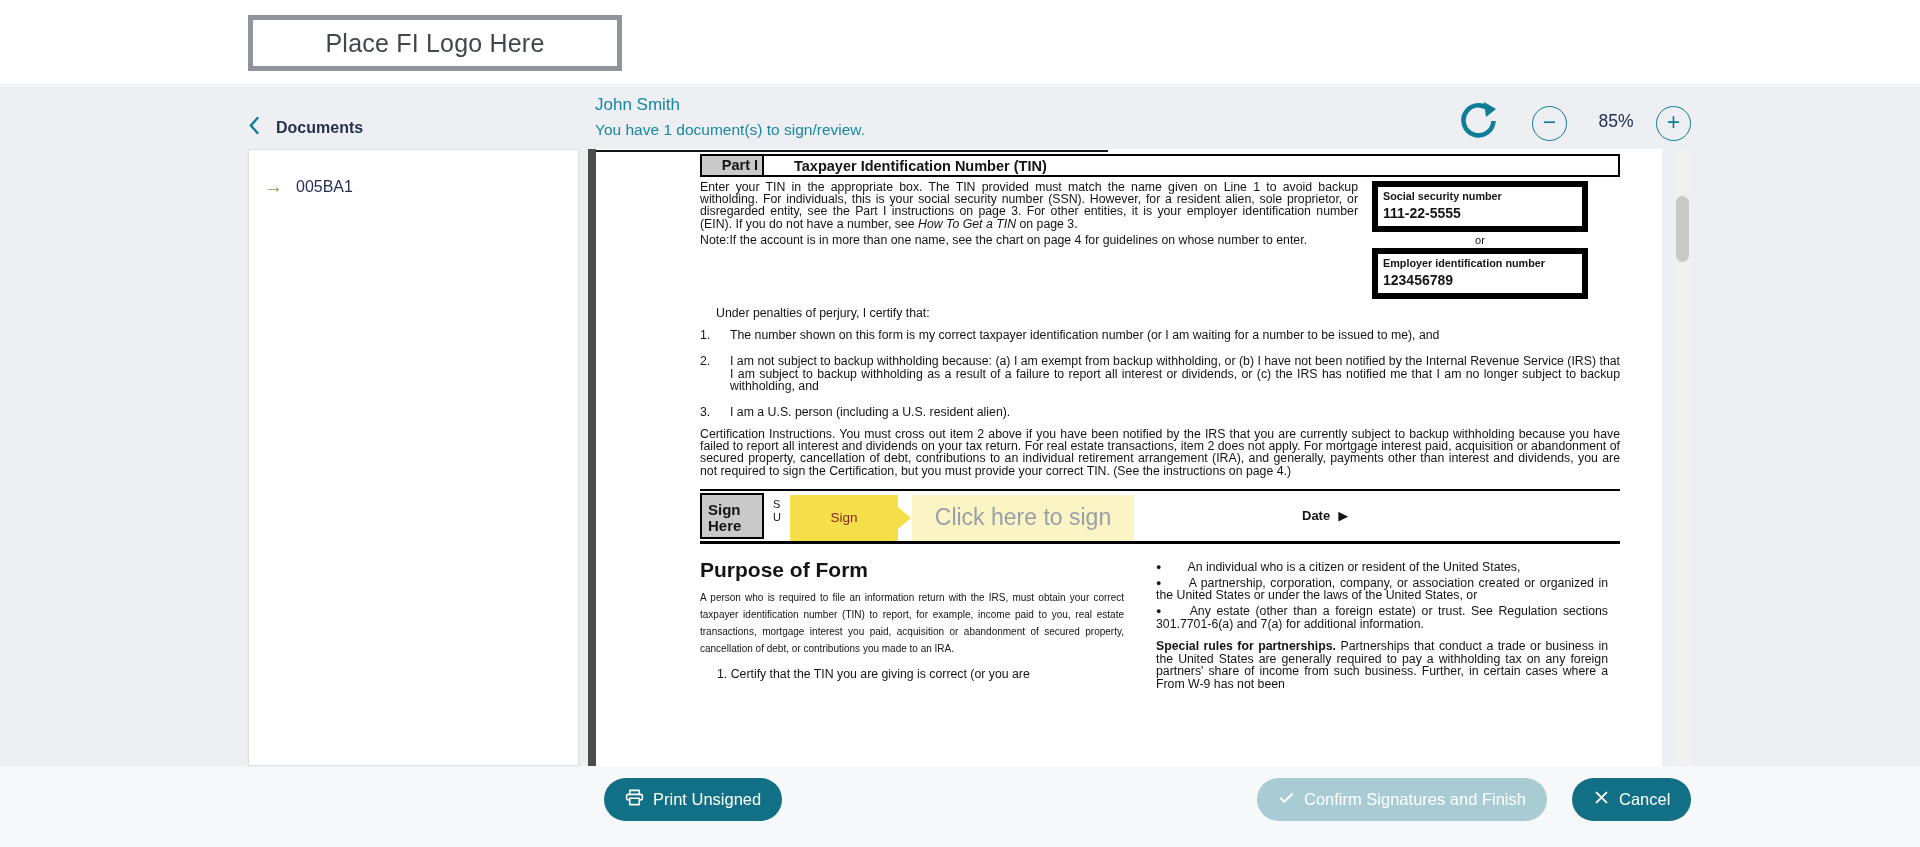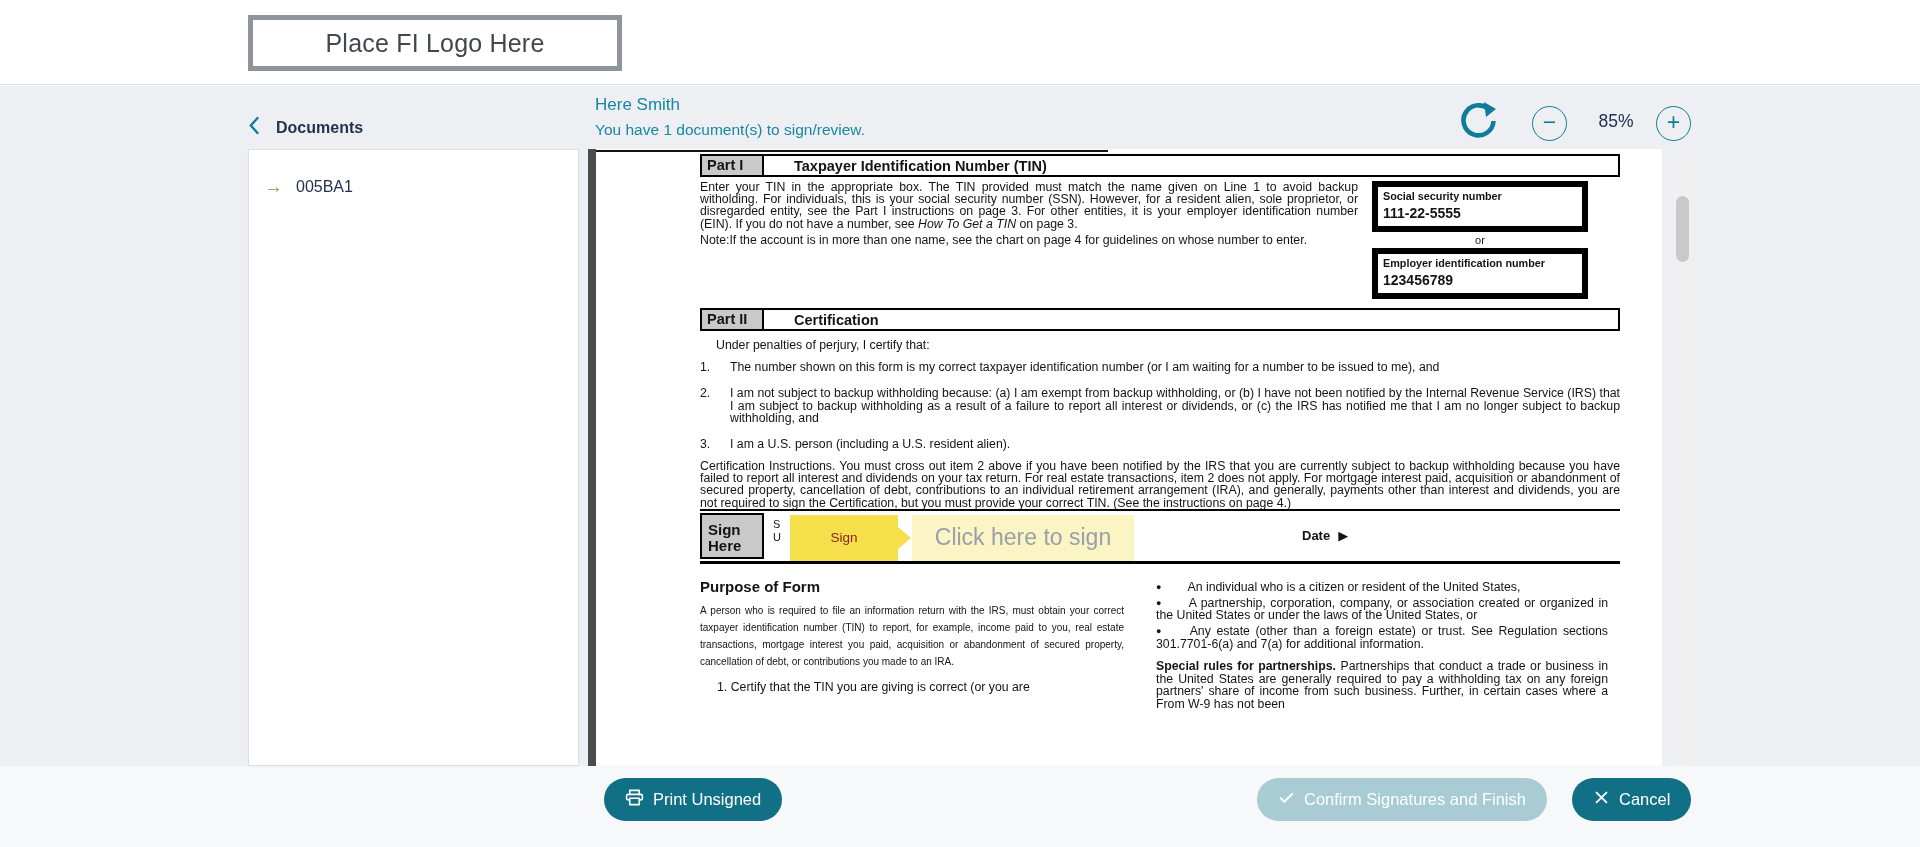--- a/index.html
+++ b/index.html
@@ -46,52 +46,52 @@
   .viewer{position:absolute;left:588px;top:63px;width:1104px;height:617px;overflow:hidden;}
   .dark-bar{position:absolute;left:0;top:0;width:8px;height:100%;background:#4c4c4c;}
   .page{position:absolute;left:8px;top:0;width:1066px;height:617px;background:#fff;overflow:hidden;}
   .scrollbar{position:absolute;right:1px;top:0;width:17px;height:100%;background:#f0f0f0;}
   .scroll-thumb{position:absolute;left:2px;top:47px;width:13px;height:66px;background:#c9c9c9;border-radius:7px;cursor:pointer;}
   .top-partial-line{position:absolute;left:0;top:1px;width:512px;height:2px;background:#141414;}
 
   
   .form{position:absolute;left:104px;top:3px;width:920px;color:#141414;}
   .part-header{margin-top:2px;border:2px solid #000;height:23px;display:flex;align-items:center;background:#fff;}
-  .part-cell{width:64px;height:23px;margin:-2px 0 -2px -2px;background:#c9c9c9;border:2px solid #000;font-weight:bold;font-size:14.5px;padding:1px 0 0 5px;}
+  .part-cell{width:64px;height:23px;margin:-2px 0 -2px -2px;background:#c9c9c9;border:2px solid #000;font-weight:bold;font-size:14.5px;padding:1px 0 0 16px;text-align:center;}
   .part-title{font-weight:bold;font-size:14.5px;margin-left:30px;}
 
   .p1-row{display:flex;margin-top:4px;}
   .p1-text{width:658px;font-size:12.3px;line-height:12.2px;text-align:justify;}
   .p1-text .note{margin-top:4px;}
   .note-label{}
   .p1-boxes{width:216px;margin-left:14px;}
   .num-box{border:6px solid #000000;padding:3px 5px 5px;background:#fff;}
   .num-box .lbl{font-size:10.8px;font-weight:bold;}
   .num-box .val{font-size:14px;font-weight:bold;margin-top:3px;}
   .or-line{text-align:center;font-size:11px;margin:2px 0;}
 
   .cert-intro{margin:7px 16px 9px;font-size:12.3px;}
   .cert-item{display:flex;margin-bottom:13px;font-size:12.3px;line-height:12.8px;}
   .cert-num{width:30px;flex-shrink:0;}
   .cert-text{flex:1;text-align:justify;}
   .cert-item.last{margin-bottom:9px;}
   .cert-instructions{font-size:12.3px;line-height:12.2px;text-align:justify;}
 
-  .sign-row{margin-top:0;border-top:2px solid #000;border-bottom:3px solid #000;height:55px;position:relative;}
+  .sign-row{margin-top:12px;border-top:2px solid #000;border-bottom:3px solid #000;height:55px;position:relative;}
   .sign-cell{position:absolute;left:0;top:2px;bottom:2px;width:64px;background:#c9c9c9;border:2px solid #000;font-weight:bold;font-size:15px;line-height:16px;padding:7px 0 0 6px;}
   .sign-clip{position:absolute;left:73px;top:7px;font-size:11px;line-height:13px;color:#141414;}
   .sign-tab{position:absolute;left:90px;top:4px;width:108px;height:46px;background:var(--sign-tab-bg);display:flex;align-items:center;justify-content:center;font-size:13.5px;color:var(--sign-tab-text);cursor:pointer;}
   .sign-tab::after{content:"";position:absolute;right:-13px;top:50%;transform:translateY(-50%);border-top:11px solid transparent;border-bottom:11px solid transparent;border-left:13px solid var(--sign-tab-bg);}
   .sign-field{position:absolute;left:212px;top:4px;width:222px;height:46px;background:var(--sign-field-bg);display:flex;align-items:center;justify-content:center;font-size:23px;color:#98a0a8;cursor:pointer;}
   .date-wrap{position:absolute;left:602px;top:17px;font-weight:bold;font-size:13px;display:flex;align-items:center;gap:8px;}
   .date-wrap .tri{font-size:13px;}
 
   .purpose{display:flex;margin-top:13px;}
   .pcol-left{width:424px;}
-  .pcol-left h3{font-size:15px;font-weight:bold;margin:1px 0 7px;}
+  .pcol-left h3{font-size:21px;font-weight:bold;margin:1px 0 7px;}
   .pcol-left p{font-size:10px;line-height:17px;text-align:justify;margin:0 0 11px;}
   .p-list-item{font-size:12.3px;line-height:12.8px;padding-left:17px;}
   .pcol-right{width:452px;margin-left:32px;padding-top:4px;}
   .bullet-p{font-size:12.3px;line-height:12.8px;text-align:justify;margin-bottom:3px;}
   .blt{font-size:9px;margin-right:26px;vertical-align:1px;}
   .special{font-size:12.3px;line-height:12.8px;text-align:justify;margin-top:9px;}
   .special .lead{font-weight:bold;}
   .it{font-style:italic;}
 
   
@@ -107,21 +107,21 @@
 
   <div class="topbar">
     <div class="logo-box">
       <span>Place FI Logo Here</span>
     </div>
   </div>
 
   <div class="main">
     <div class="bottom-strip"></div>
 
-    <div class="user-name">Here Smith</div>
+    <div class="user-name">John Smith</div>
     <div class="doc-message">You have 1 document(s) to sign/review.</div>
 
     <button class="refresh-btn">
       <span>
         <svg width="40" height="40" viewBox="0 0 40 40">
           <path d="M33 13 A15 15 0 1 0 35.5 22" fill="none" stroke="#0d7d99" stroke-width="4.6"></path>
           <path d="M26 3 L38 10 L28 18 Z" fill="#0d7d99"></path>
         </svg>
       </span>
     </button>
@@ -171,24 +171,20 @@
                 <div class="val">111-22-5555</div>
               </div>
               <div class="or-line">or</div>
               <div class="num-box">
                 <div class="lbl">Employer identification number</div>
                 <div class="val">123456789</div>
               </div>
             </div>
           </div>
 
-          <div class="part-header" style="margin-top:9px;">
-            <div class="part-cell">Part II</div>
-            <div class="part-title">Certification</div>
-          </div>
 
           <p class="cert-intro">Under penalties of perjury, I certify that:</p>
 
           <div class="cert-item">
             <div class="cert-num">1.</div>
             <div class="cert-text">The number shown on this form is my correct taxpayer identification number (or I am waiting for a number to be issued to me), and</div>
           </div>
           <div class="cert-item">
             <div class="cert-num">2.</div>
             <div class="cert-text">I am not subject to backup withholding because: (a) I am exempt from backup withholding, or (b) I have not been notified by the Internal Revenue Service (IRS) that I am subject to backup withholding as a result of a failure to report all interest or dividends, or (c) the IRS has notified me that I am no longer subject to backup withholding, and</div>

